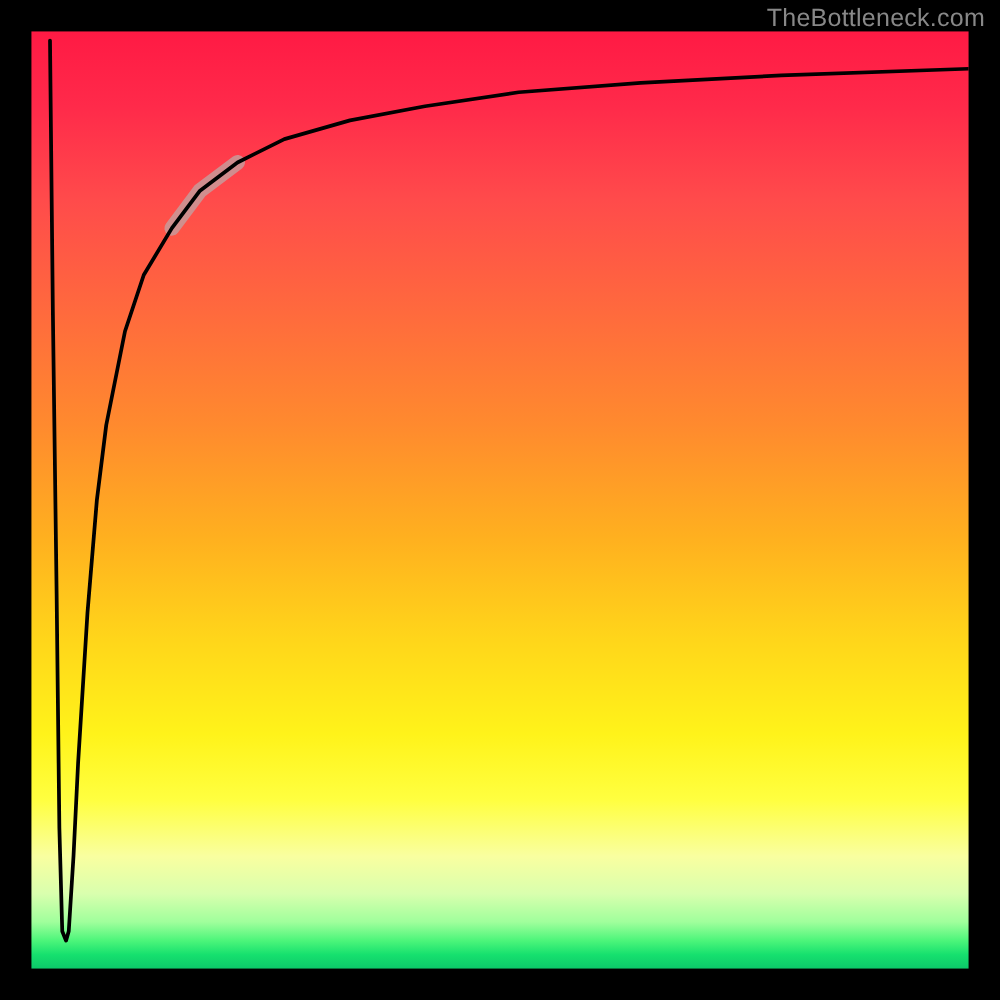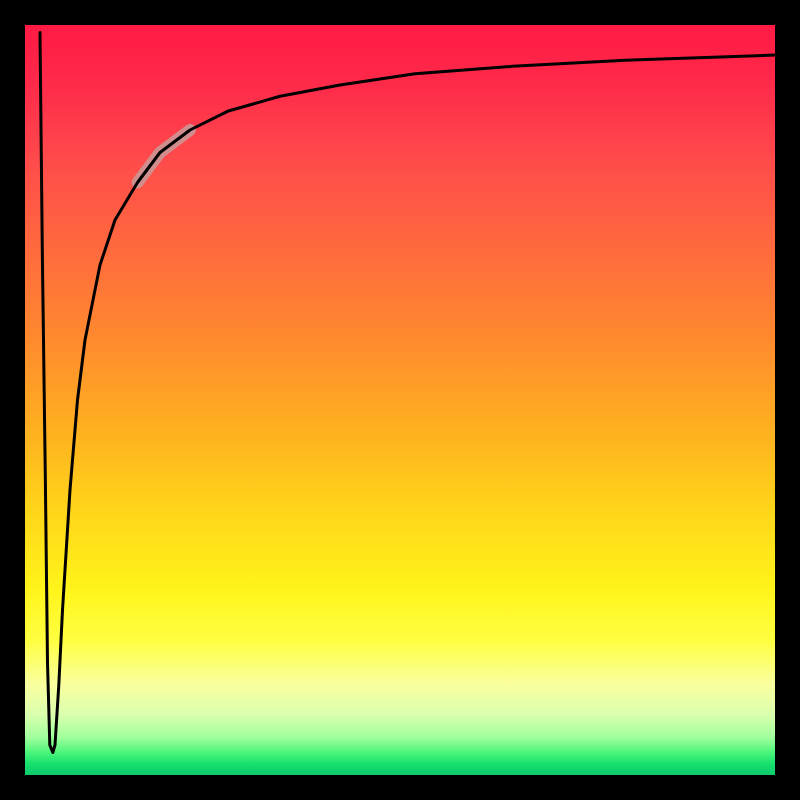--- a/index.html
+++ b/index.html
@@ -67,13 +67,14 @@
 <body>
 
 <div class="outer">
   <div class="plot-area">
     <div class="gradient-bg"></div>
     <svg class="curve" viewBox="0 0 750 750" preserveAspectRatio="none">
       <path id="highlight-path" fill="none" stroke-linecap="round" d="M112.5 157.5 L135.0 127.5 L165.0 105.0" stroke="#c89a9a" stroke-width="12" opacity="0.85"></path>
       <path id="main-path" fill="none" stroke-linecap="round" stroke-linejoin="round" d="M15.0 7.5 L17.3 225.0 L20.3 450.0 L22.5 637.5 L24.8 720.0 L27.8 727.5 L30.0 720.0 L33.8 660.0 L37.5 585.0 L45.0 465.0 L52.5 375.0 L60.0 315.0 L75.0 240.0 L90.0 195.0 L112.5 157.5 L135.0 127.5 L165.0 105.0 L202.5 86.3 L255.0 71.3 L315.0 60.0 L390.0 48.8 L487.5 41.3 L600.0 35.3 L750.0 30.0" stroke="#000000" stroke-width="3"></path>
     </svg>
   </div>
+  <div class="watermark">TheBottleneck.com</div>
 </div>
 
 </body></html>

